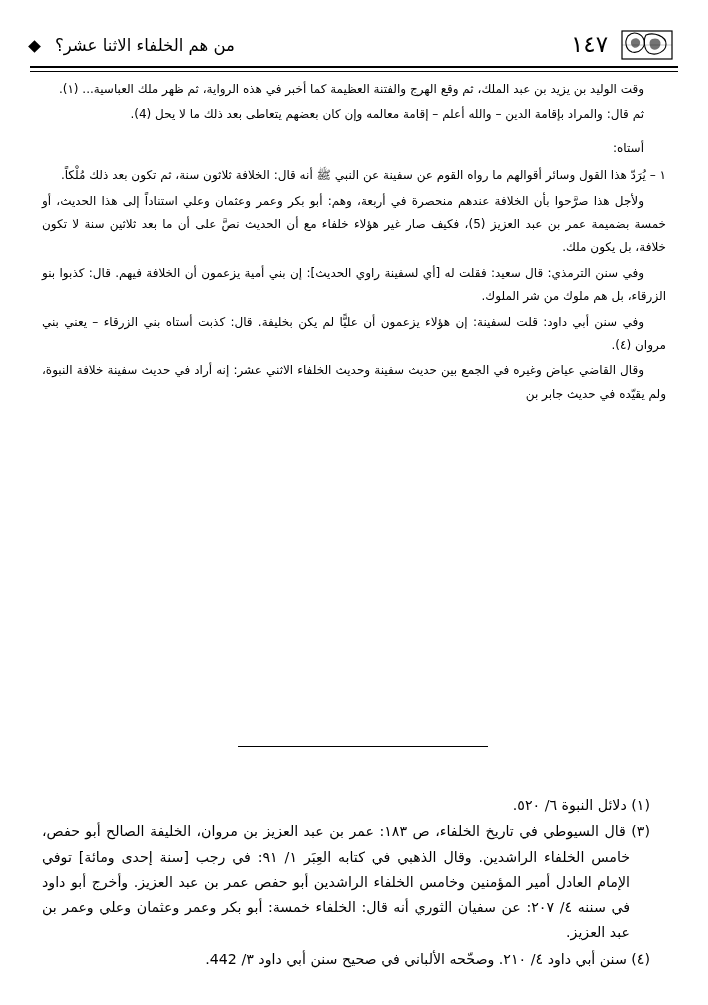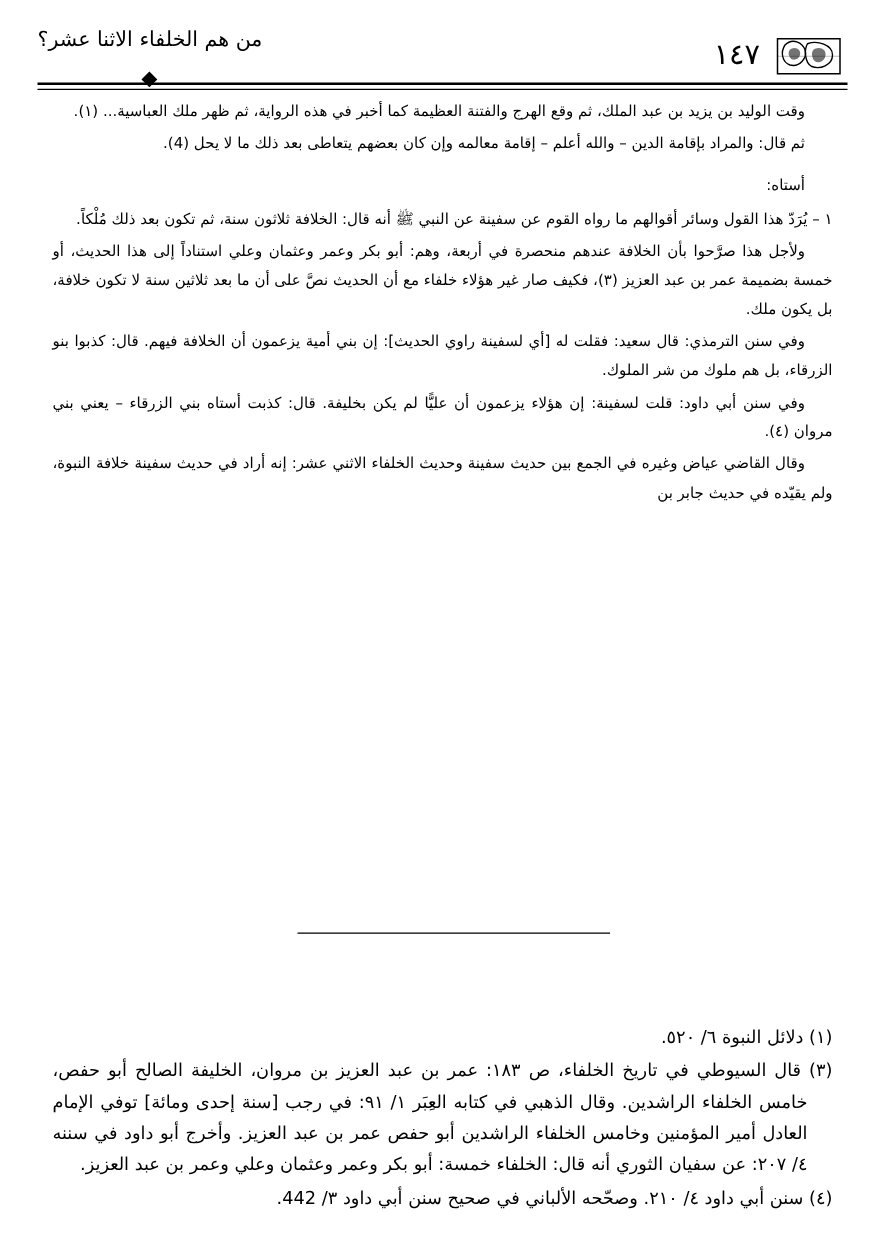--- a/index.html
+++ b/index.html
@@ -67,21 +67,20 @@
   }
   .ornament svg { display: block; }
   .page-number {
     font-size: 23px;
     letter-spacing: 1px;
     font-family: "DejaVu Sans", sans-serif;
     padding-bottom: 2px;
   }
   .header-left {
     display: flex;
-    flex-direction: column;
     align-items: center;
     gap: 16px;
   }
   .chapter-title {
     font-size: 16.5px;
     font-family: "DejaVu Sans", sans-serif;
     white-space: nowrap;
   }
   .diamond {
     width: 9px;
@@ -118,21 +117,21 @@
   .fn-rule {
     position: absolute;
     bottom: 258px;
     right: 220px;
     width: 250px;
     border-top: 1px solid #000;
   }
   .footnotes {
     position: absolute;
     bottom: 32px;
-    right: 42px;
+    right: 58px;
     left: 42px;
     font-size: 14.2px;
     line-height: 1.78;
     text-align: justify;
     text-align-last: right;
     font-family: "DejaVu Sans", sans-serif;
   }
   .footnotes p {
     margin: 0 0 1px 0;
     text-indent: 0;
@@ -170,21 +169,21 @@
     </div>
     <div class="header-rule"></div>
     <div class="header-rule second"></div>
   </div>
 
   <div class="body">
     <p>وقت الوليد بن يزيد بن عبد الملك، ثم وقع الهرج والفتنة العظيمة كما أخبر في هذه الرواية، ثم ظهر ملك العباسية... (١).</p>
     <p>ثم قال: والمراد بإقامة الدين – والله أعلم – إقامة معالمه وإن كان بعضهم يتعاطى بعد ذلك ما لا يحل (4).</p>
     <p class="heading">أستاه:</p>
     <p class="item">١ – يُرَدّ هذا القول وسائر أقوالهم ما رواه القوم عن سفينة عن النبي ﷺ أنه قال: الخلافة ثلاثون سنة، ثم تكون بعد ذلك مُلْكاً.</p>
-    <p>ولأجل هذا صرَّحوا بأن الخلافة عندهم منحصرة في أربعة، وهم: أبو بكر وعمر وعثمان وعلي استناداً إلى هذا الحديث، أو خمسة بضميمة عمر بن عبد العزيز (٣)، فكيف صار غير هؤلاء خلفاء مع أن الحديث نصَّ على أن ما بعد ثلاثين سنة لا تكون خلافة، بل يكون ملك.</p>
+    <p>ولأجل هذا صرَّحوا بأن الخلافة عندهم منحصرة في أربعة، وهم: أبو بكر وعمر وعثمان وعلي استناداً إلى هذا الحديث، أو خمسة بضميمة عمر بن عبد العزيز (5)، فكيف صار غير هؤلاء خلفاء مع أن الحديث نصَّ على أن ما بعد ثلاثين سنة لا تكون خلافة، بل يكون ملك.</p>
     <p>وفي سنن الترمذي: قال سعيد: فقلت له [أي لسفينة راوي الحديث]: إن بني أمية يزعمون أن الخلافة فيهم. قال: كذبوا بنو الزرقاء، بل هم ملوك من شر الملوك.</p>
     <p>وفي سنن أبي داود: قلت لسفينة: إن هؤلاء يزعمون أن عليًّا لم يكن بخليفة. قال: كذبت أستاه بني الزرقاء – يعني بني مروان (٤).</p>
     <p>وقال القاضي عياض وغيره في الجمع بين حديث سفينة وحديث الخلفاء الاثني عشر: إنه أراد في حديث سفينة خلافة النبوة، ولم يقيّده في حديث جابر بن</p>
   </div>
 
   <div class="fn-rule"></div>
 
   <div class="footnotes">
     <p>(١) دلائل النبوة ٦/ ٥٢٠.</p>
     <p class="hang">(٣) قال السيوطي في تاريخ الخلفاء، ص ١٨٣: عمر بن عبد العزيز بن مروان، الخليفة الصالح أبو حفص، خامس الخلفاء الراشدين. وقال الذهبي في كتابه العِبَر ١/ ٩١: في رجب [سنة إحدى ومائة] توفي الإمام العادل أمير المؤمنين وخامس الخلفاء الراشدين أبو حفص عمر بن عبد العزيز. وأخرج أبو داود في سننه ٤/ ٢٠٧: عن سفيان الثوري أنه قال: الخلفاء خمسة: أبو بكر وعمر وعثمان وعلي وعمر بن عبد العزيز.</p>

